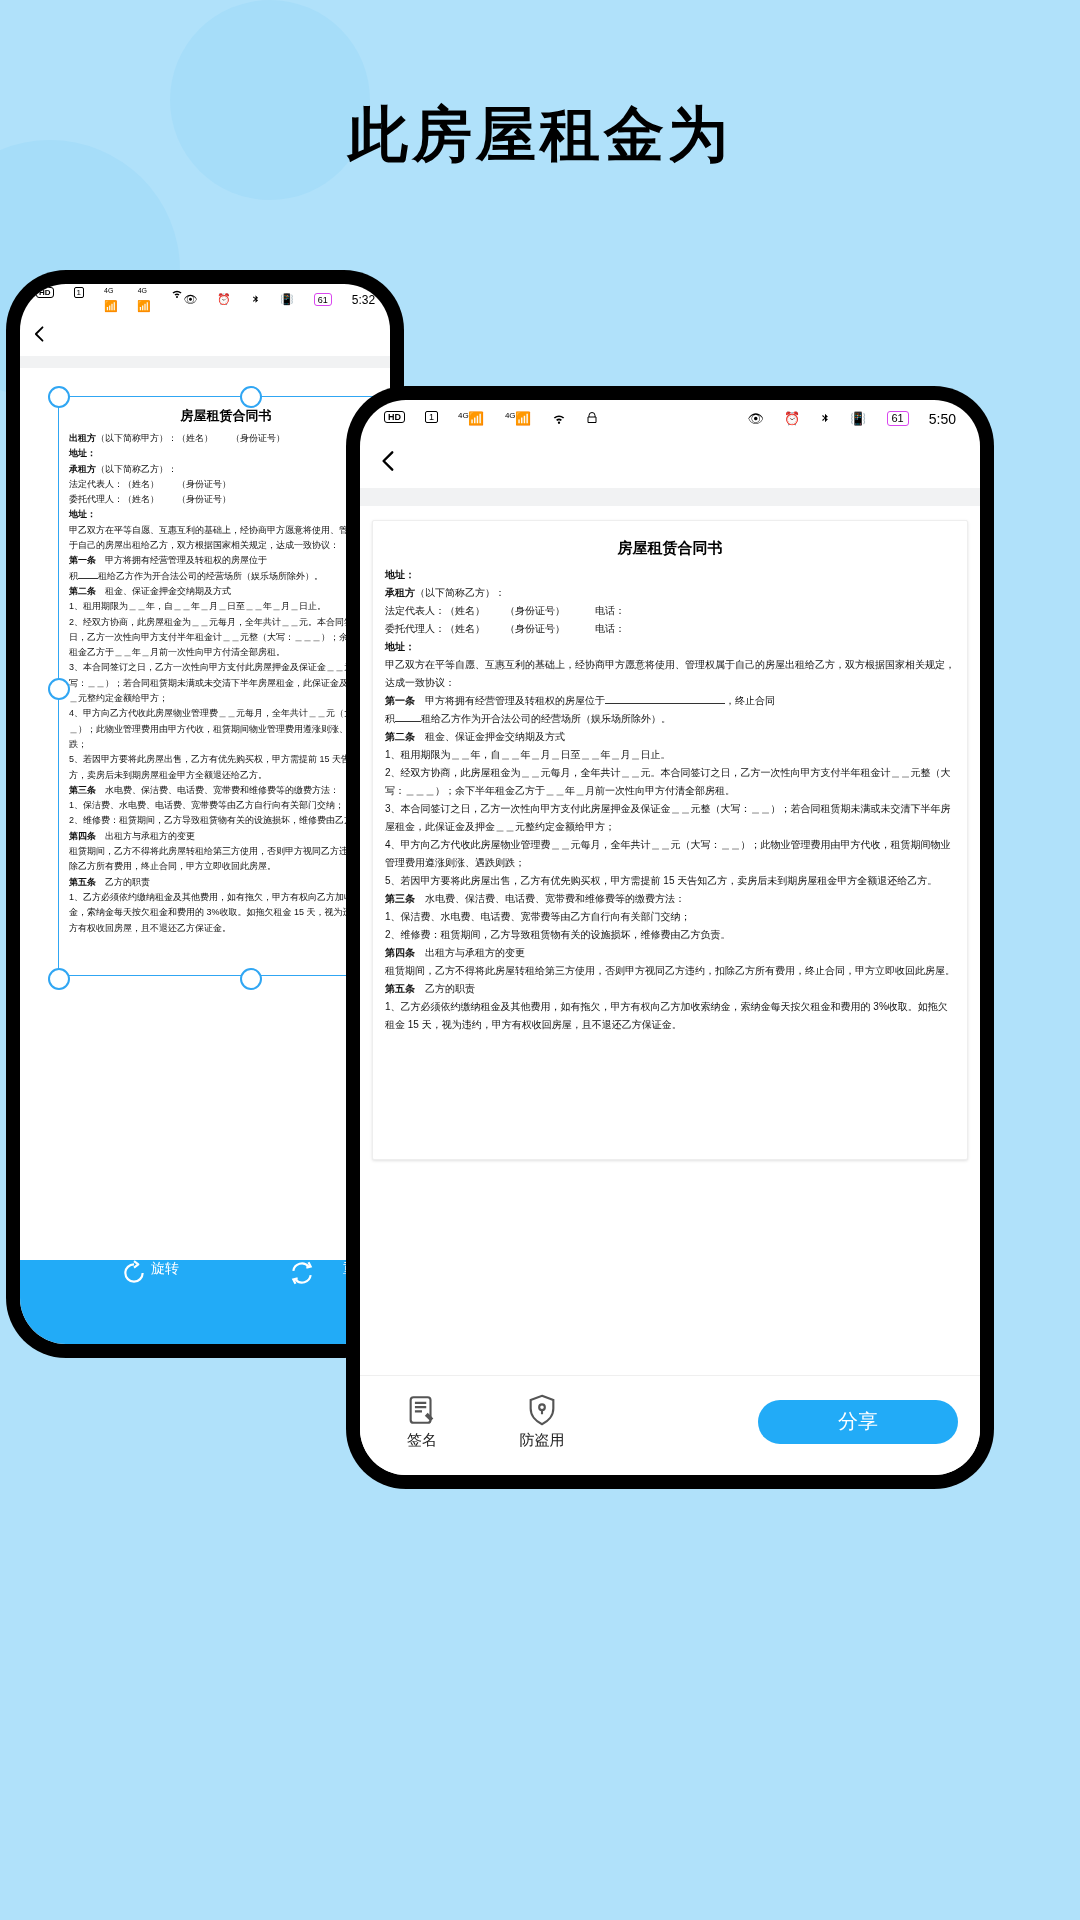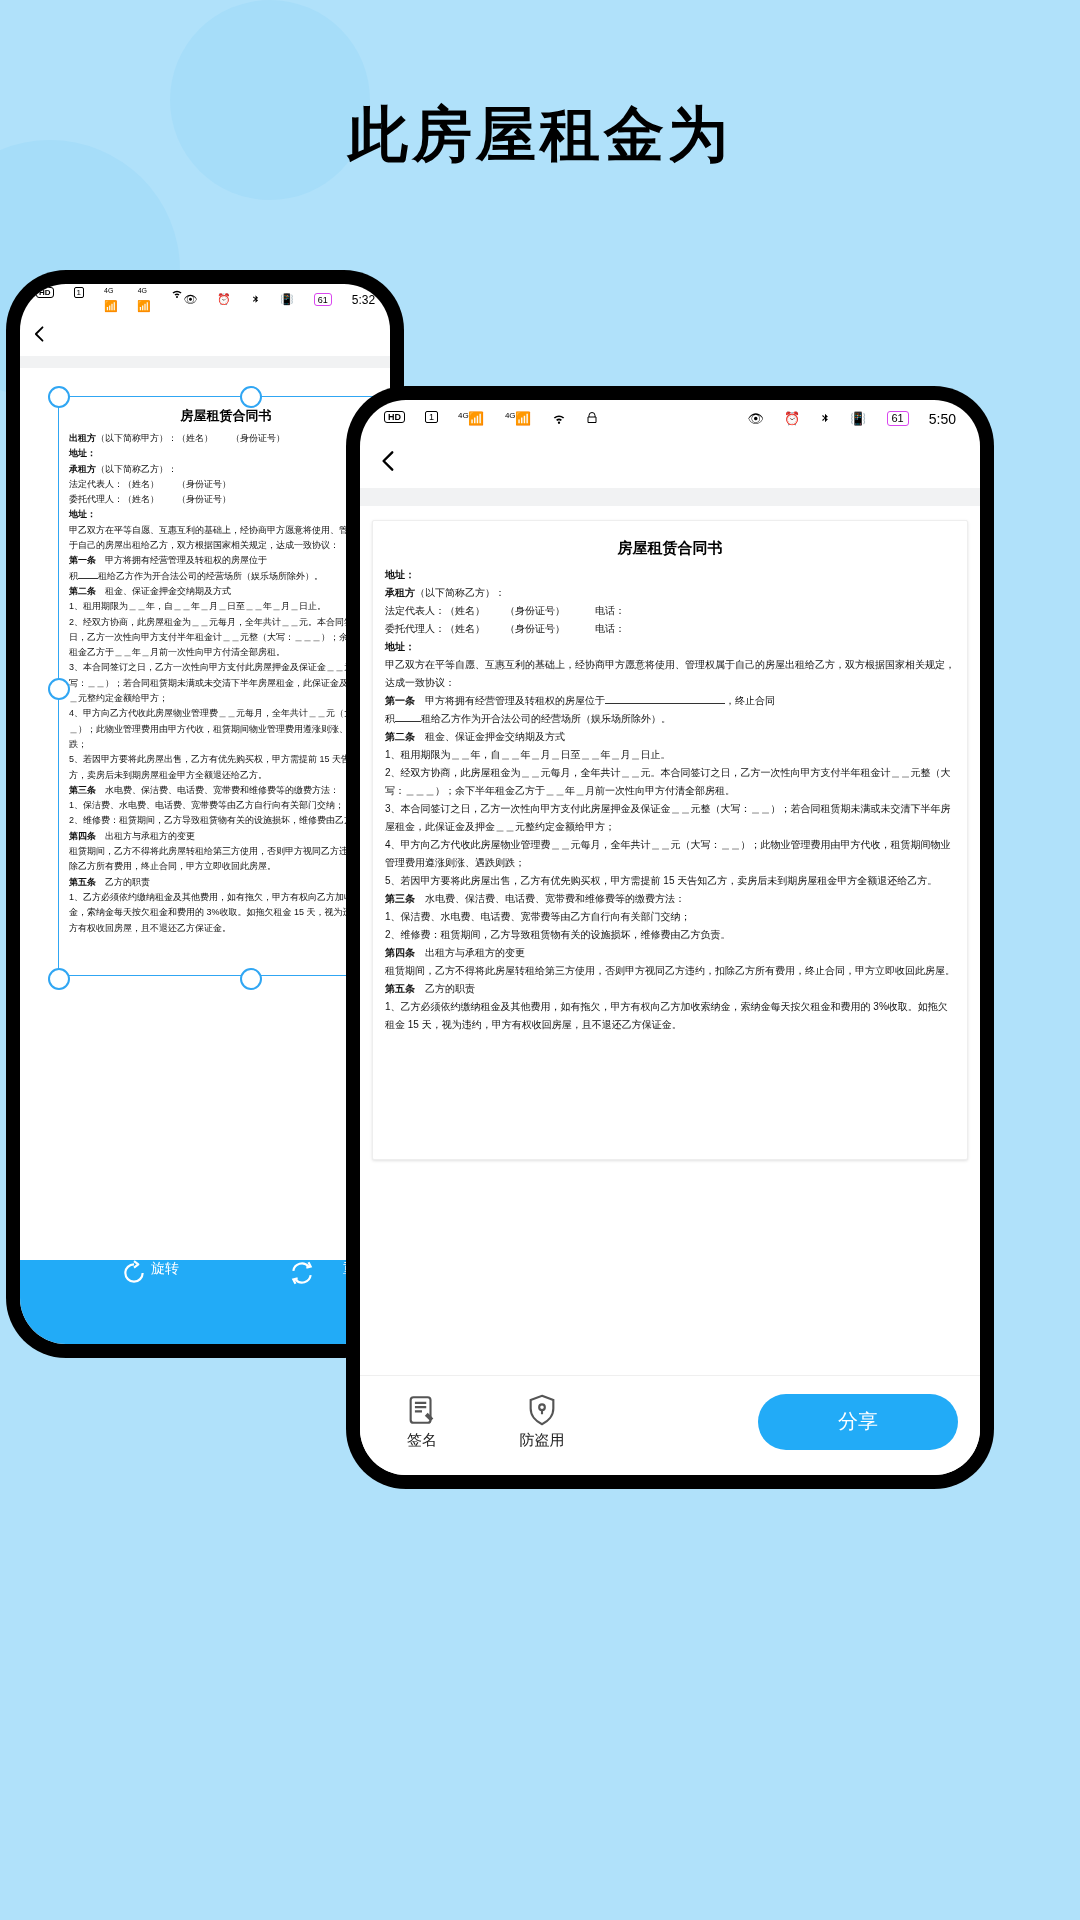--- a/index.html
+++ b/index.html
@@ -123,21 +123,21 @@
   border-top: 1px solid #efefef;
   display: flex; align-items: center;
   padding: 0 22px 8px;
   gap: 40px;
 }
 .rb-item { display: flex; flex-direction: column; align-items: center; gap: 4px; width: 80px; }
 .rb-icon { width: 34px; height: 34px; }
 .rb-label { font-size: 15px; color: #222; }
 .share-btn {
   margin-left: auto;
-  width: 200px; height: 56px;
+  width: 200px; height: 44px;
   border-radius: 28px;
   background: #22abf7;
   color: #fff;
   display: flex; align-items: center; justify-content: center;
   font-size: 20px;
 }
 </style>
 </head>
 <body>
 

